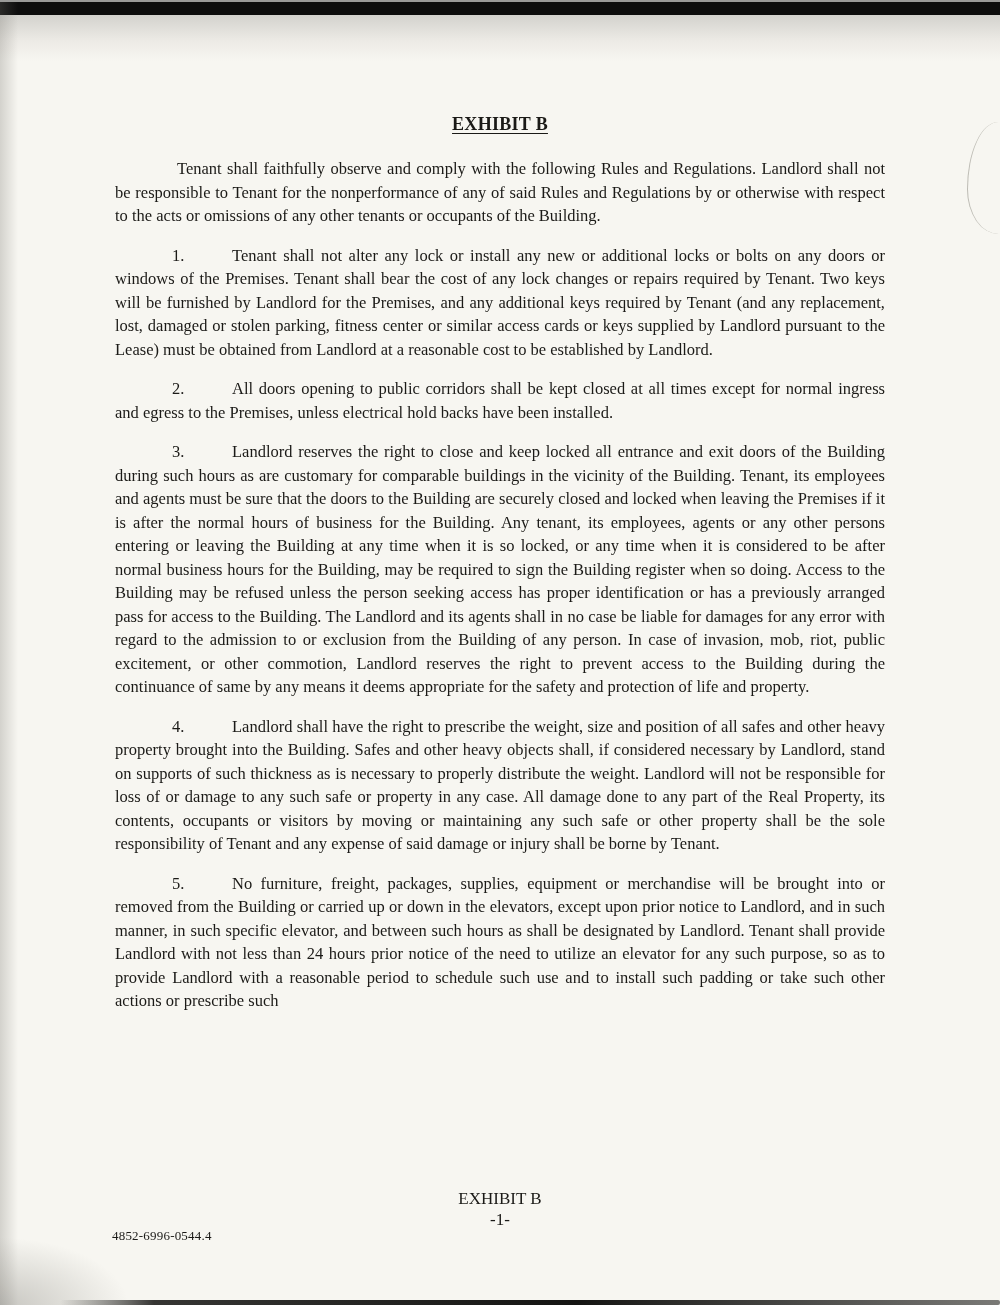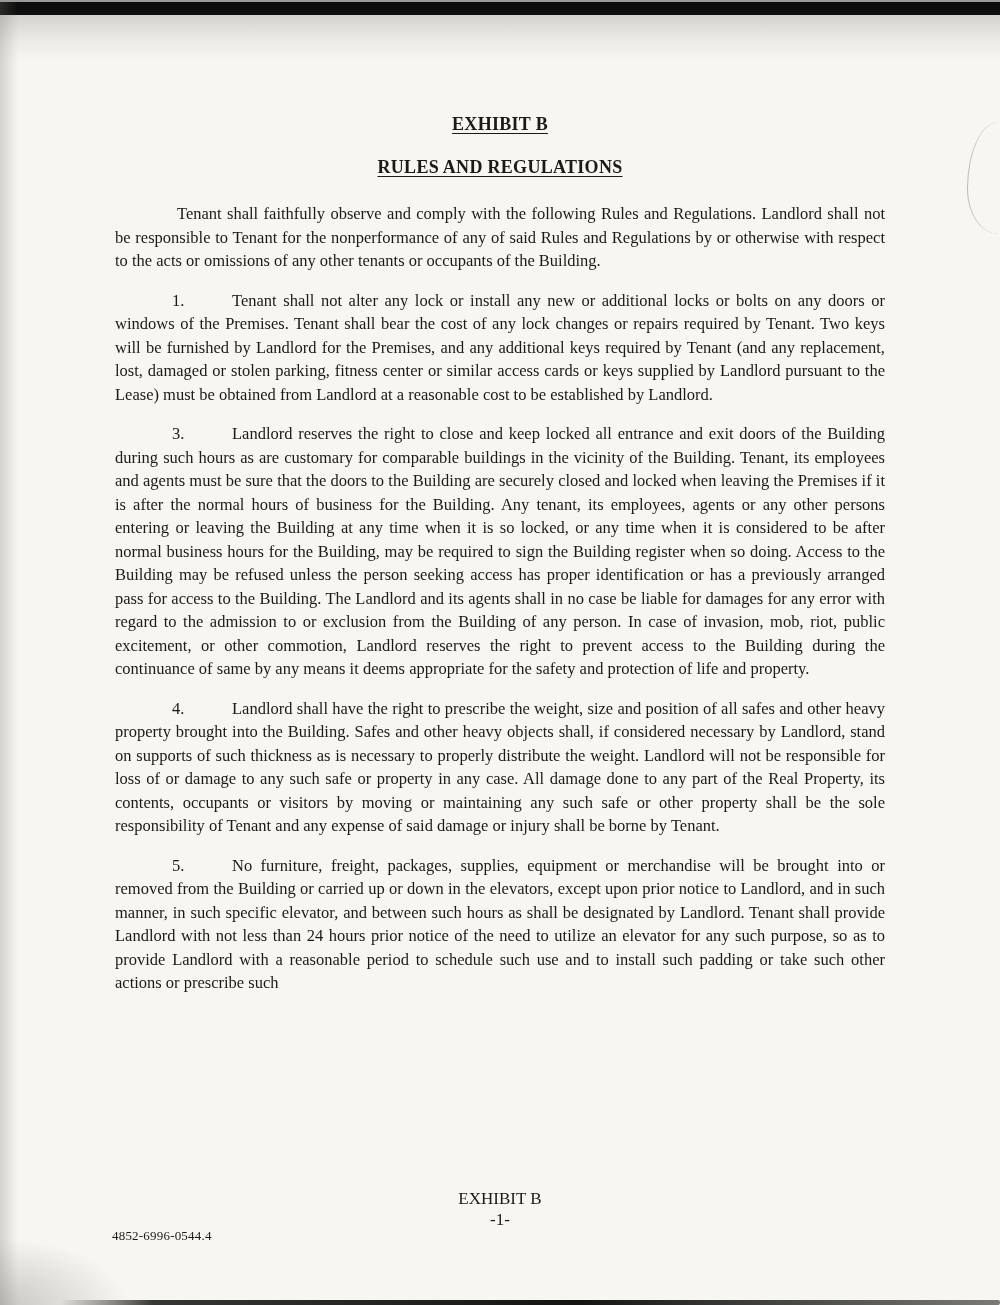--- a/index.html
+++ b/index.html
@@ -95,26 +95,26 @@
   <div class="scan-top-shade"></div>
   <div class="scan-top-edge"></div>
   <div class="scan-left-shade"></div>
   <div class="page-curl"></div>
   <div class="scan-bottom-corner"></div>
   <div class="scan-bottom-edge"></div>
 
   <div class="content">
 
     <h1>EXHIBIT B</h1>
-    <h2>RULES AND REGULATIONS</h2>
 
     <p class="intro">Tenant shall faithfully observe and comply with the following Rules and Regulations. Landlord shall not be responsible to Tenant for the nonperformance of any of said Rules and Regulations by or otherwise with respect to the acts or omissions of any other tenants or occupants of the Building.</p>
 
     <p class="rule"><span class="rule-num">1.</span><span>Tenant shall not alter any lock or install any new or additional locks or bolts on any doors or windows of the Premises.  Tenant shall bear the cost of any lock changes or repairs required by Tenant.  Two keys will be furnished by Landlord for the Premises, and any additional keys required by Tenant (and any replacement, lost, damaged or stolen parking, fitness center or similar access cards or keys supplied by Landlord pursuant to the Lease) must be obtained from Landlord at a reasonable cost to be established by Landlord.</span></p>
 
+    <p class="rule"><span class="rule-num">2.</span><span>All doors opening to public corridors shall be kept closed at all times except for normal ingress and egress to the Premises, unless electrical hold backs have been installed.</span></p>
 
     <p class="rule"><span class="rule-num">3.</span><span>Landlord reserves the right to close and keep locked all entrance and exit doors of the Building during such hours as are customary for comparable buildings in the vicinity of the Building.  Tenant, its employees and agents must be sure that the doors to the Building are securely closed and locked when leaving the Premises if it is after the normal hours of business for the Building.  Any tenant, its employees, agents or any other persons entering or leaving the Building at any time when it is so locked, or any time when it is considered to be after normal business hours for the Building, may be required to sign the Building register when so doing.  Access to the Building may be refused unless the person seeking access has proper identification or has a previously arranged pass for access to the Building.  The Landlord and its agents shall in no case be liable for damages for any error with regard to the admission to or exclusion from the Building of any person.  In case of invasion, mob, riot, public excitement, or other commotion, Landlord reserves the right to prevent access to the Building during the continuance of same by any means it deems appropriate for the safety and protection of life and property.</span></p>
 
     <p class="rule"><span class="rule-num">4.</span><span>Landlord shall have the right to prescribe the weight, size and position of all safes and other heavy property brought into the Building.  Safes and other heavy objects shall, if considered necessary by Landlord, stand on supports of such thickness as is necessary to properly distribute the weight.  Landlord will not be responsible for loss of or damage to any such safe or property in any case.  All damage done to any part of the Real Property, its contents, occupants or visitors by moving or maintaining any such safe or other property shall be the sole responsibility of Tenant and any expense of said damage or injury shall be borne by Tenant.</span></p>
 
     <p class="rule"><span class="rule-num">5.</span><span>No furniture, freight, packages, supplies, equipment or merchandise will be brought into or removed from the Building or carried up or down in the elevators, except upon prior notice to Landlord, and in such manner, in such specific elevator, and between such hours as shall be designated by Landlord.  Tenant shall provide Landlord with not less than 24 hours prior notice of the need to utilize an elevator for any such purpose, so as to provide Landlord with a reasonable period to schedule such use and to install such padding or take such other actions or prescribe such</span></p>
 
   </div>
 
   <div class="page-footer">

